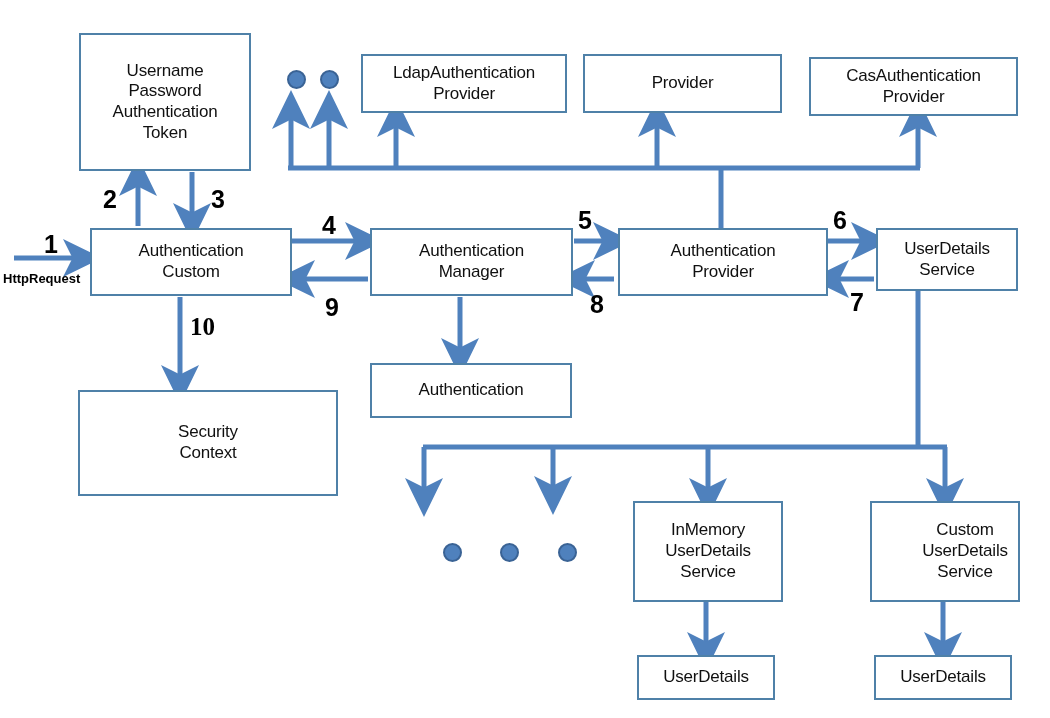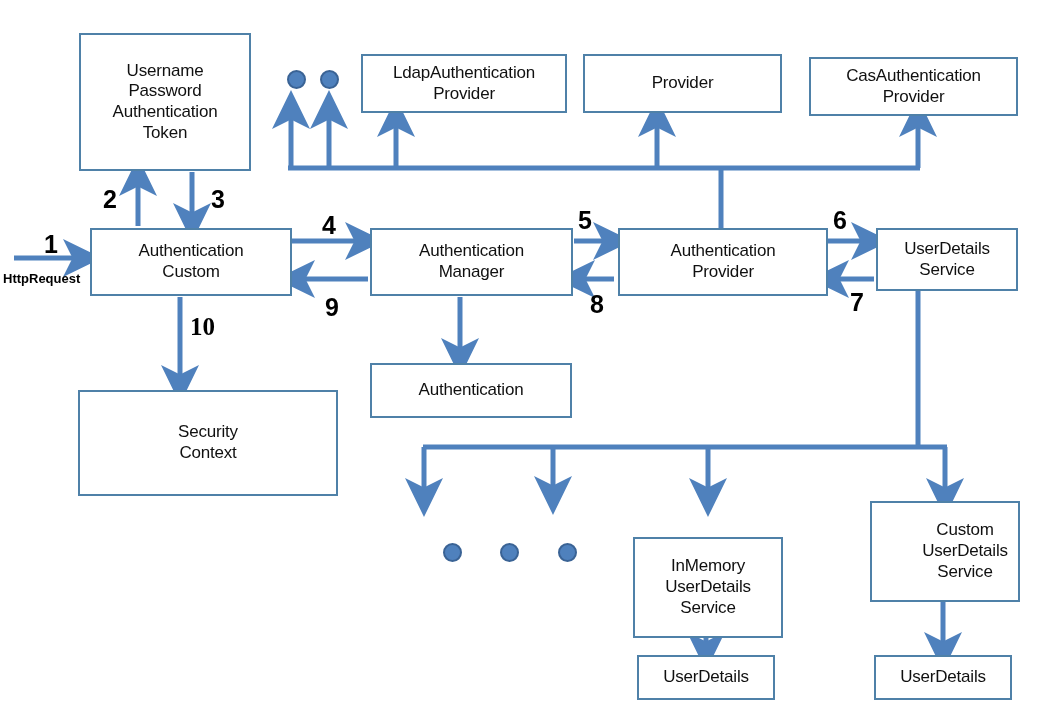--- a/index.html
+++ b/index.html
@@ -169,21 +169,21 @@
 
   <div class="node" style="left:78px; top:390px; width:260px; height:106px;">
     <span class="ln">Security</span>
     <span class="ln">Context</span>
   </div>
 
   <div class="node" style="left:370px; top:363px; width:202px; height:55px;">
     <span class="ln">Authentication</span>
   </div>
 
-  <div class="node" style="left:633px; top:501px; width:150px; height:101px;margin-top:36px;">
+  <div class="node" style="left:633px; top:501px; width:150px; height:101px;">
     <span class="ln">InMemory</span>
     <span class="ln">UserDetails</span>
     <span class="ln">Service</span>
   </div>
 
   <div class="node" style="left:870px; top:501px; width:150px; height:101px;padding-left:40px;">
     <span class="ln">Custom</span>
     <span class="ln">UserDetails</span>
     <span class="ln">Service</span>
   </div>

